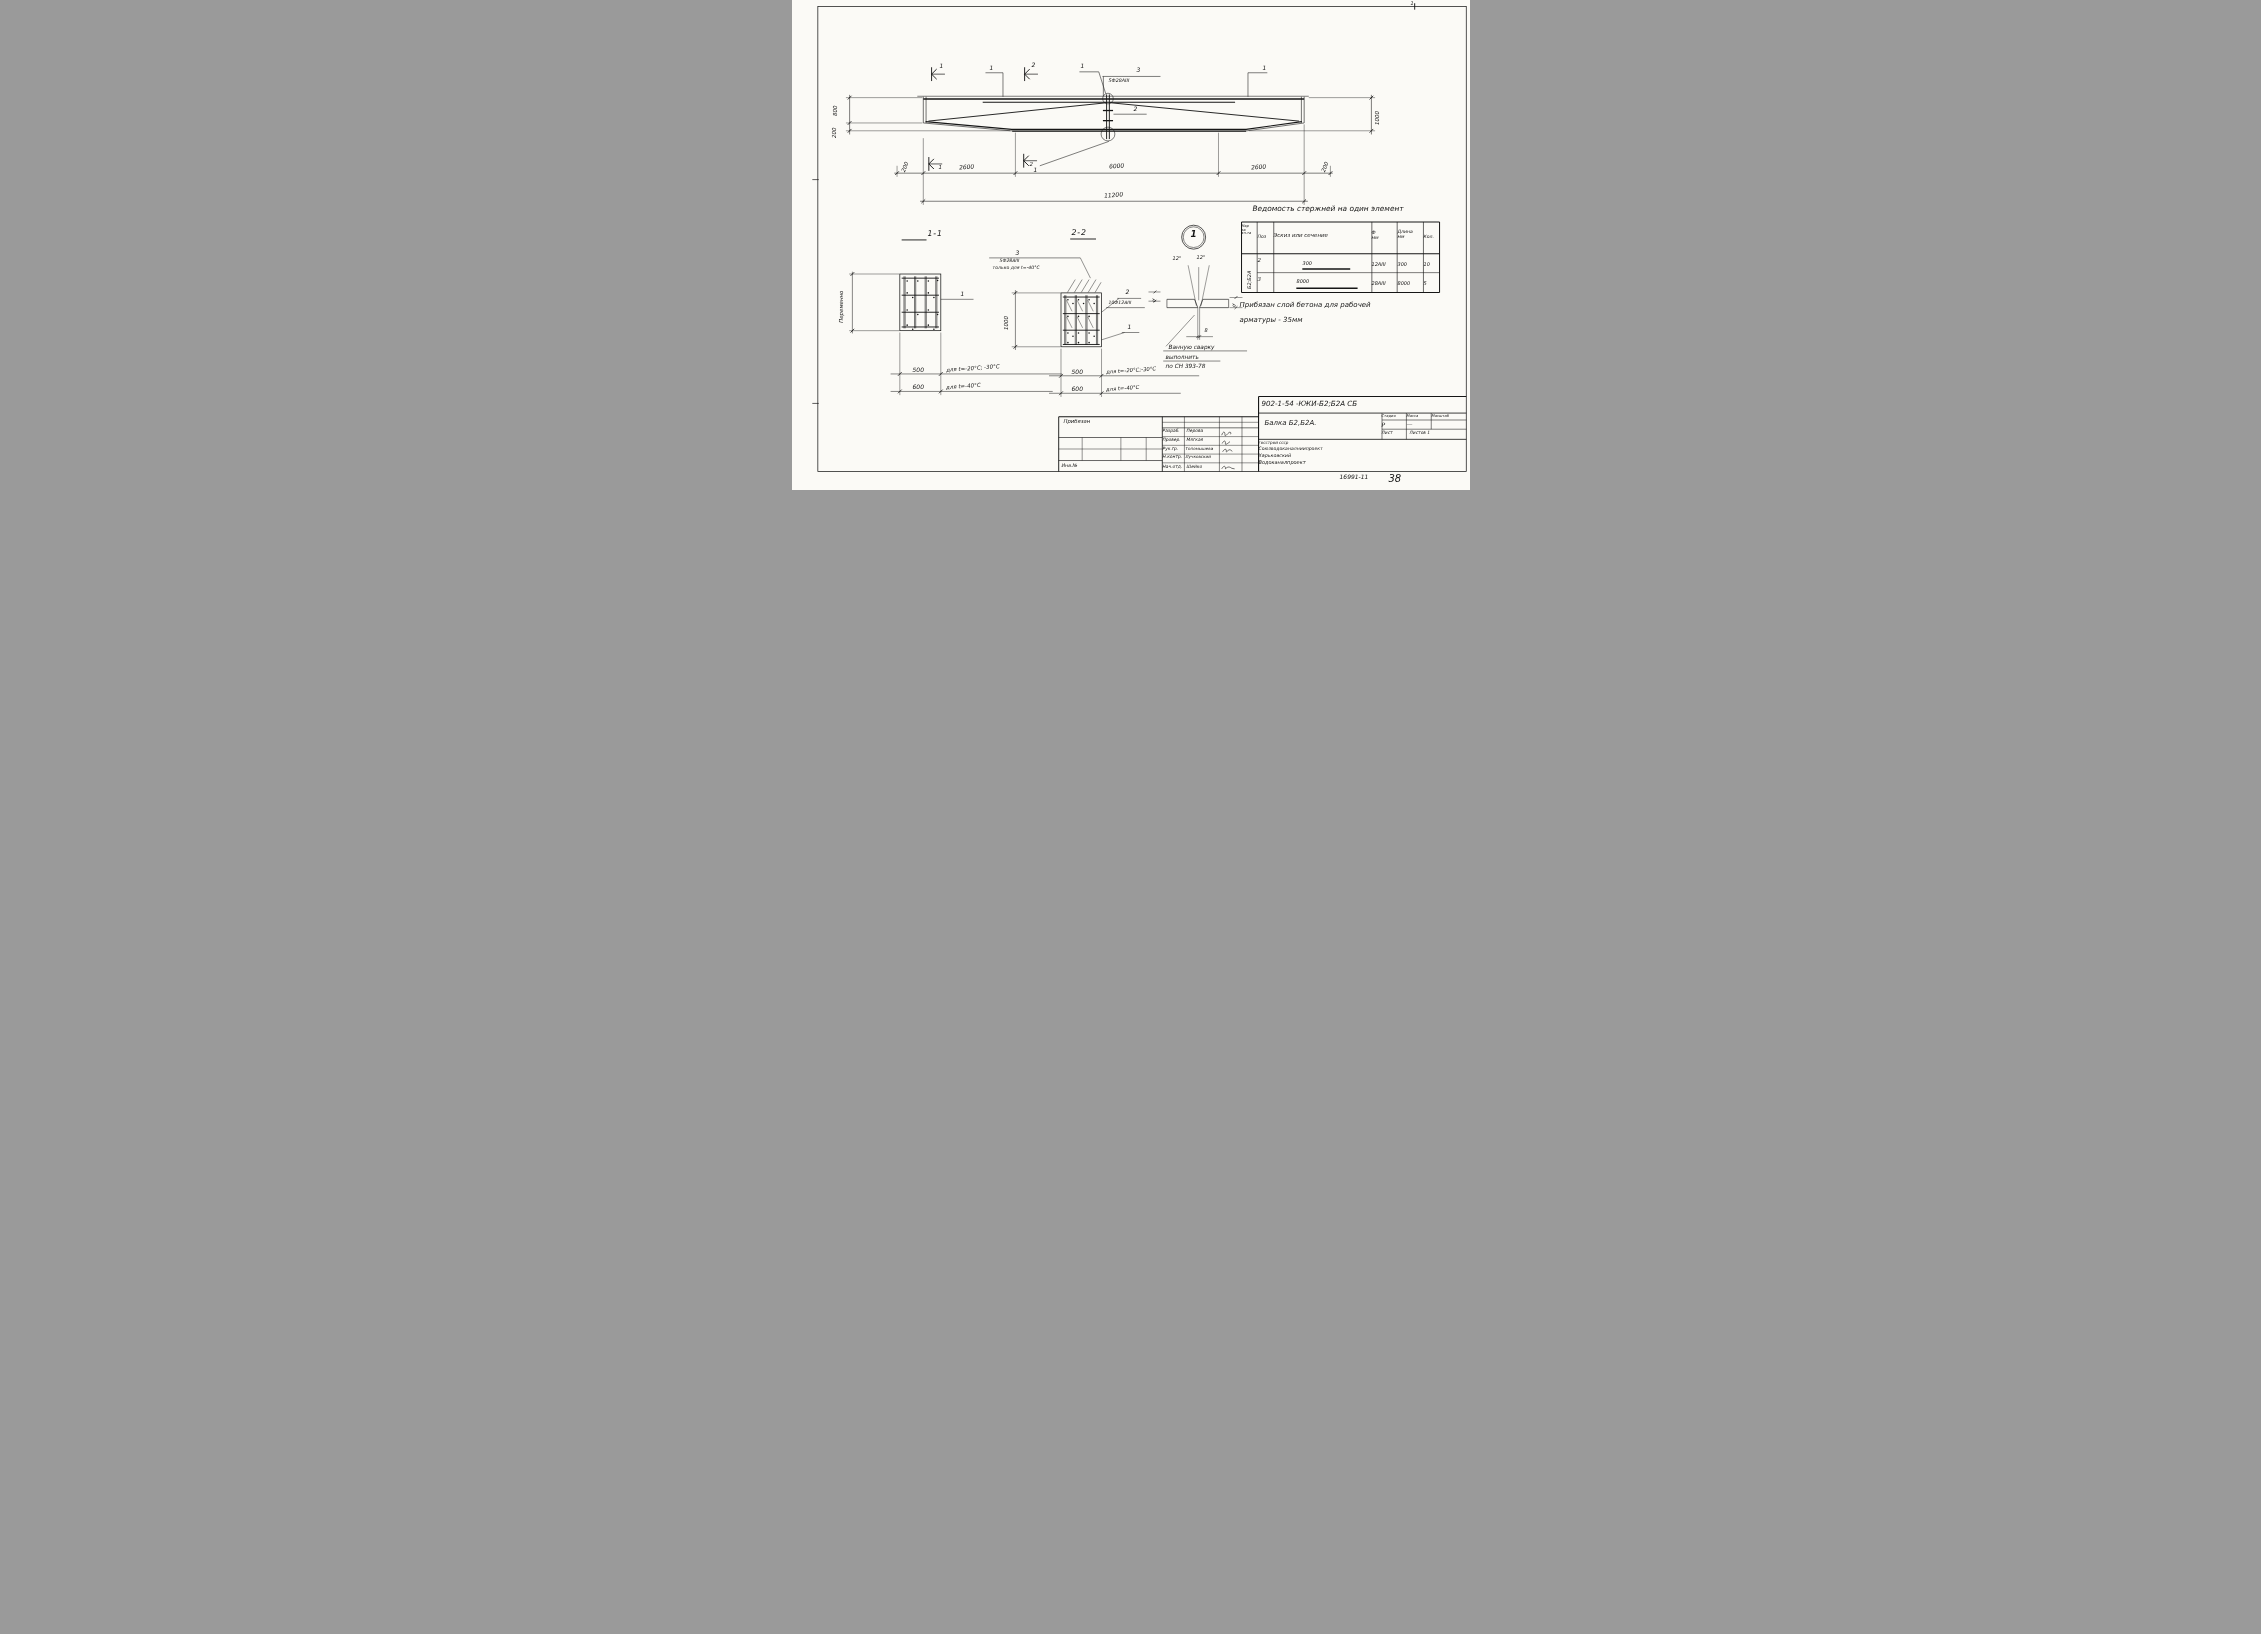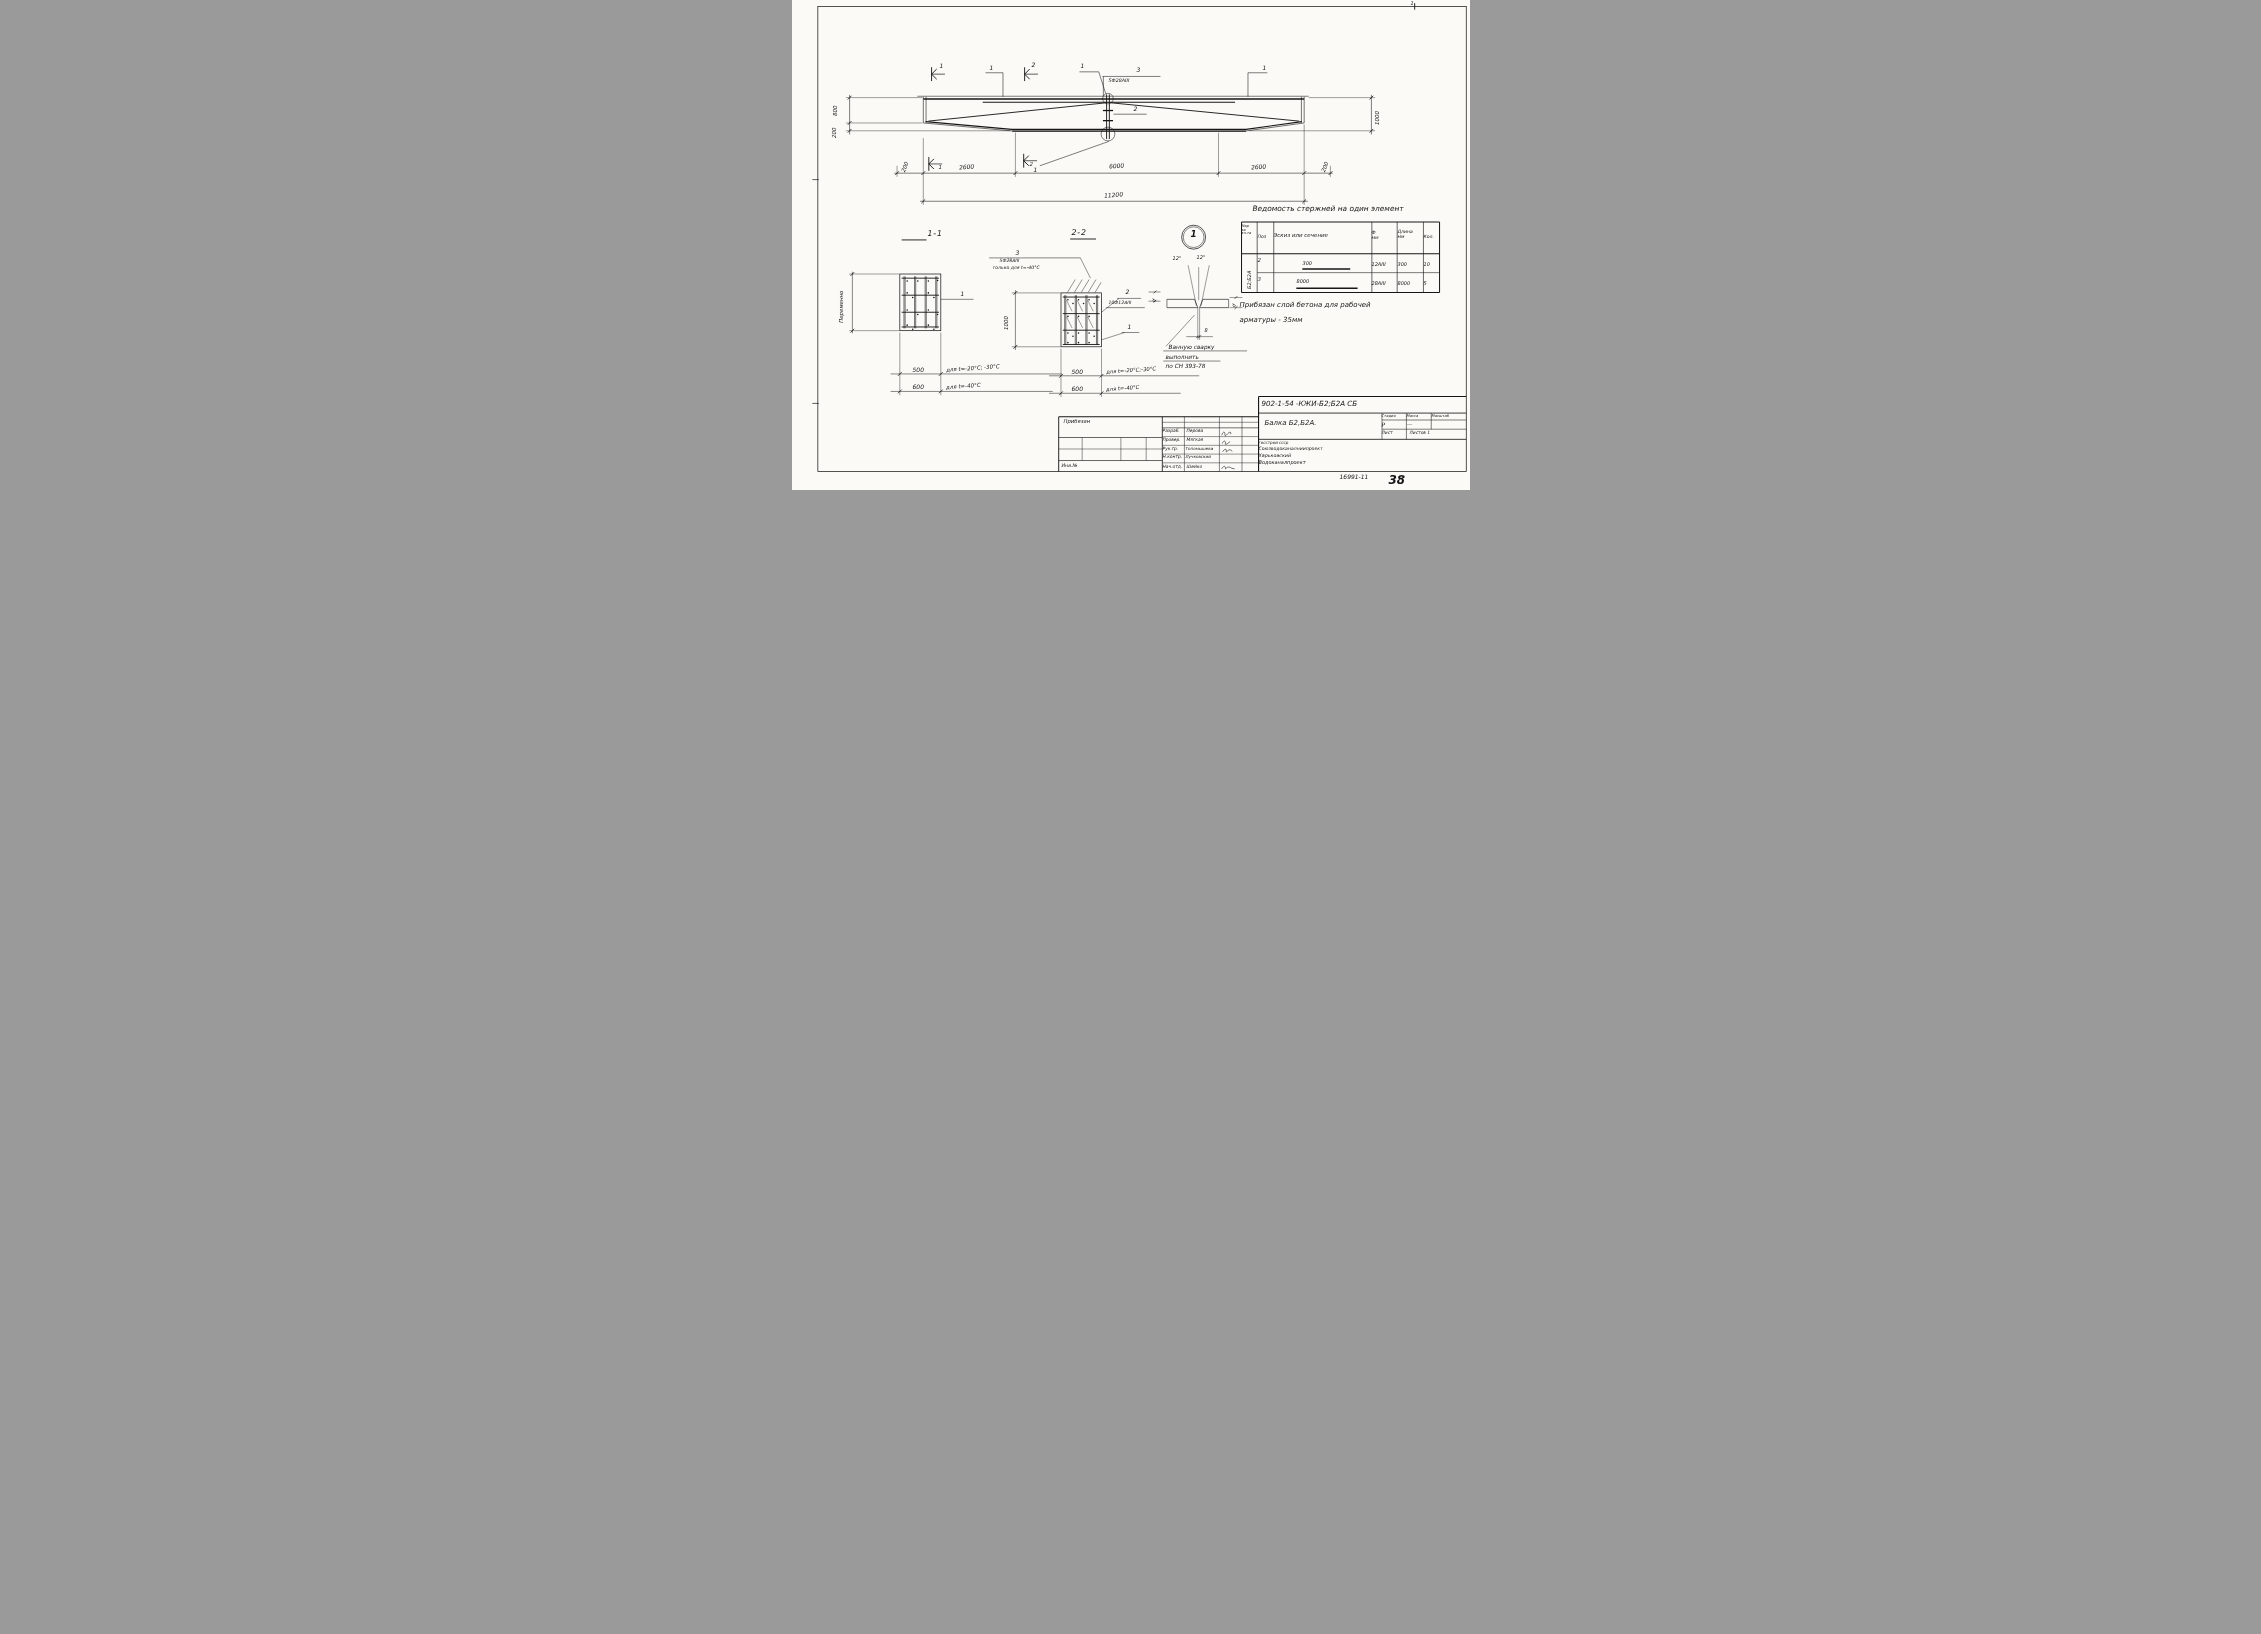--- a/index.html
+++ b/index.html
@@ -461,17 +461,17 @@
 <div class="lbl" style="left:371px;top:438px;font-size:4.4px;">Провер.</div>
 <div class="lbl" style="left:395px;top:438px;font-size:4.4px;">Мягкая</div>
 <div class="lbl" style="left:371px;top:447px;font-size:4.4px;">Рук.гр.</div>
 <div class="lbl" style="left:394px;top:447px;font-size:4.1px;">Топомышева</div>
 <div class="lbl" style="left:371px;top:455px;font-size:4.4px;">Н.контр.</div>
 <div class="lbl" style="left:394px;top:455px;font-size:4.1px;">Лучковский</div>
 <div class="lbl" style="left:371px;top:465px;font-size:4.4px;">Нач.отд.</div>
 <div class="lbl" style="left:395px;top:465px;font-size:4.4px;">Шейко</div>
 
 <div class="lbl" style="left:548px;top:474px;font-size:6px;">16991-11</div>
-<div class="lbl" style="left:597px;top:474px;font-size:12px;font-weight:bold;">38</div>
+<div class="lbl" style="left:597px;top:474px;font-size:10px;">38</div>
 <div class="lbl" style="left:619px;top:0.5px;font-size:5px;">1.</div>
 
 </div>
 
 
 </body></html>

